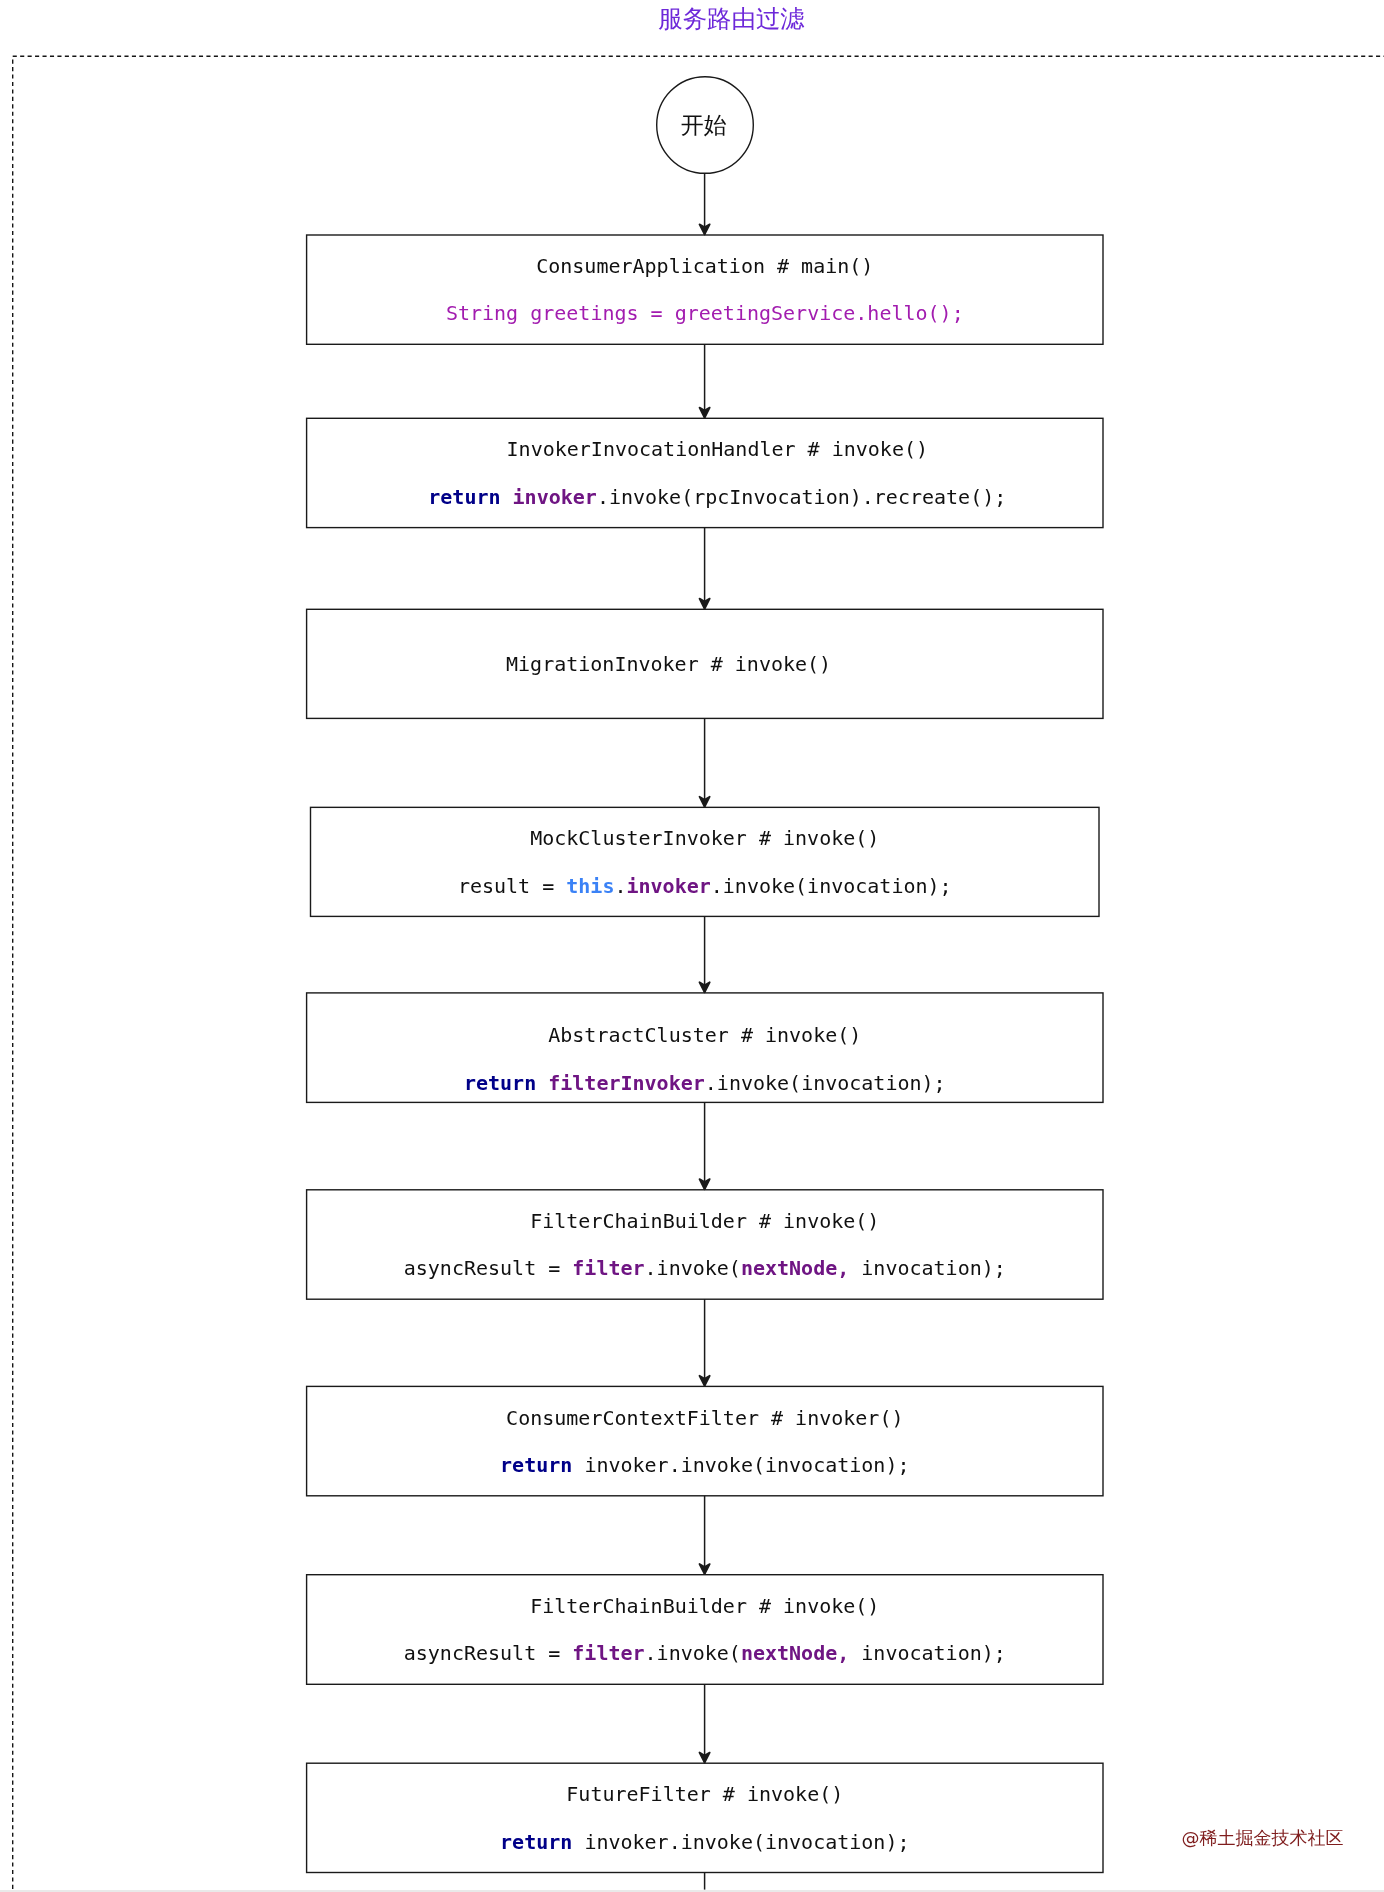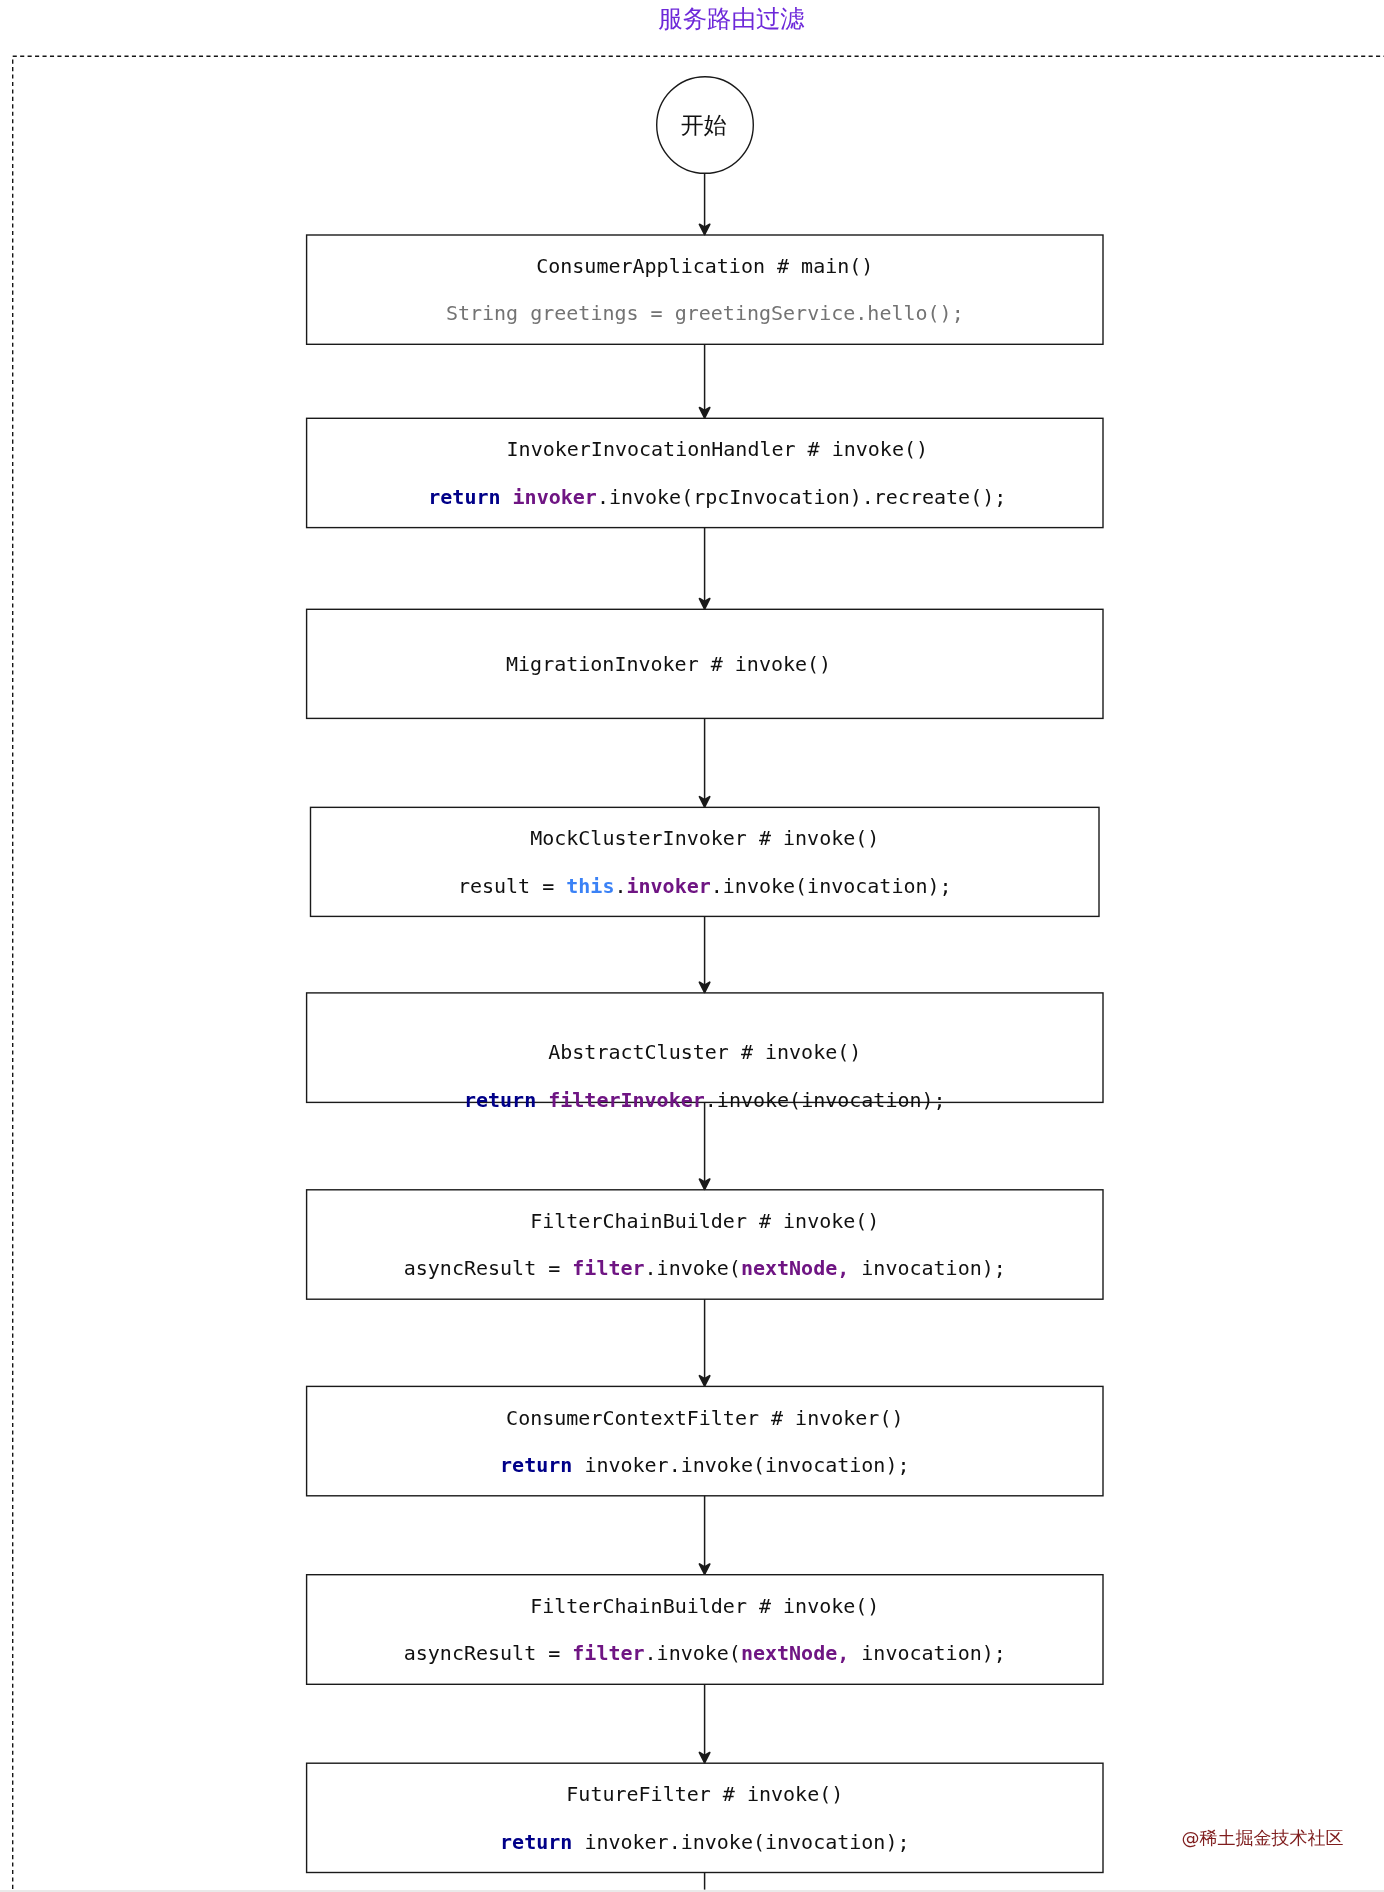--- a/index.html
+++ b/index.html
@@ -113,34 +113,34 @@
       <path d="M 704.6 1872.5 L 704.6 1889.6" stroke="#1a1a1a" stroke-width="1.5" fill="none"></path>
     </svg>
 
   <div class="startnode" style="left: 656.7px; top: 76.7px; width: 96.6px; height: 96.6px;">
     <span class="snlabel" style="position: relative; left: -1.3px; top: 0.4px;">开始</span>
   </div>
 
   <div id="nodes">
       <div class="node" style="left: 306.6px; top: 235px; width: 796.4px; height: 109.3px;">
         <div class="ln"><span class="plain" style="color: rgb(16, 16, 16);">ConsumerApplication # main()</span></div>
-        <div class="ln"><span class="plain" style="color: #737373;">String greetings = greetingService.hello();</span></div>
+        <div class="ln"><span class="plain" style="color: #a21caf;">String greetings = greetingService.hello();</span></div>
       </div>
       <div class="node" style="left: 306.6px; top: 418.3px; width: 796.4px; height: 109.3px; padding-left: 25px;">
         <div class="ln"><span class="plain" style="color: rgb(16, 16, 16);">InvokerInvocationHandler # invoke()</span></div>
         <div class="ln"><span class="kw" style="color: rgb(0, 0, 136);">return </span><span class="id" style="color: rgb(111, 21, 131);">invoker</span><span class="plain" style="color: rgb(16, 16, 16);">.invoke(rpcInvocation).recreate();</span></div>
       </div>
       <div class="node" style="left: 306.6px; top: 609.3px; width: 724px; height: 109.1px; border-radius: 27px;">
         <div class="ln"><span class="plain" style="color: rgb(16, 16, 16);">MigrationInvoker # invoke()</span></div>
       </div>
       <div class="node" style="left: 310.5px; top: 807.35px; width: 788.5px; height: 109.05px;">
         <div class="ln"><span class="plain" style="color: rgb(16, 16, 16);">MockClusterInvoker # invoke()</span></div>
         <div class="ln"><span class="plain" style="color: rgb(16, 16, 16);">result = </span><span class="kw" style="color: #3b82f6;">this</span><span class="plain" style="color: rgb(16, 16, 16);">.</span><span class="id" style="color: rgb(111, 21, 131);">invoker</span><span class="plain" style="color: rgb(16, 16, 16);">.invoke(invocation);</span></div>
       </div>
-      <div class="node" style="left: 306.6px; top: 992.9px; width: 796.4px; height: 132px; margin-top: 17px;">
+      <div class="node" style="left: 306.6px; top: 992.9px; width: 796.4px; height: 132px;">
         <div class="ln"><span class="plain" style="color: rgb(16, 16, 16);">AbstractCluster # invoke()</span></div>
         <div class="ln"><span class="kw" style="color: rgb(0, 0, 136);">return </span><span class="id" style="color: rgb(111, 21, 131);">filterInvoker</span><span class="plain" style="color: rgb(16, 16, 16);">.invoke(invocation);</span></div>
       </div>
       <div class="node" style="left: 306.6px; top: 1189.8px; width: 796.4px; height: 109.4px;">
         <div class="ln"><span class="plain" style="color: rgb(16, 16, 16);">FilterChainBuilder # invoke()</span></div>
         <div class="ln"><span class="plain" style="color: rgb(16, 16, 16);">asyncResult = </span><span class="id" style="color: rgb(111, 21, 131);">filter</span><span class="plain" style="color: rgb(16, 16, 16);">.invoke(</span><span class="id" style="color: rgb(111, 21, 131);">nextNode,</span><span class="plain" style="color: rgb(16, 16, 16);"> invocation);</span></div>
       </div>
       <div class="node" style="left: 306.6px; top: 1386.4px; width: 796.4px; height: 109.4px;">
         <div class="ln"><span class="plain" style="color: rgb(16, 16, 16);">ConsumerContextFilter # invoker()</span></div>
         <div class="ln"><span class="kw" style="color: rgb(0, 0, 136);">return </span><span class="plain" style="color: rgb(16, 16, 16);">invoker.invoke(invocation);</span></div>

